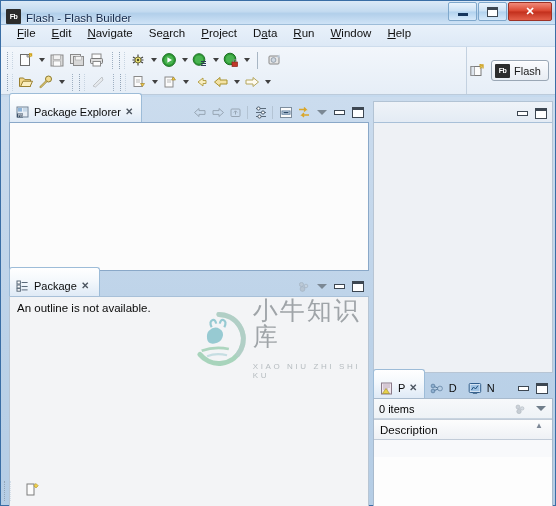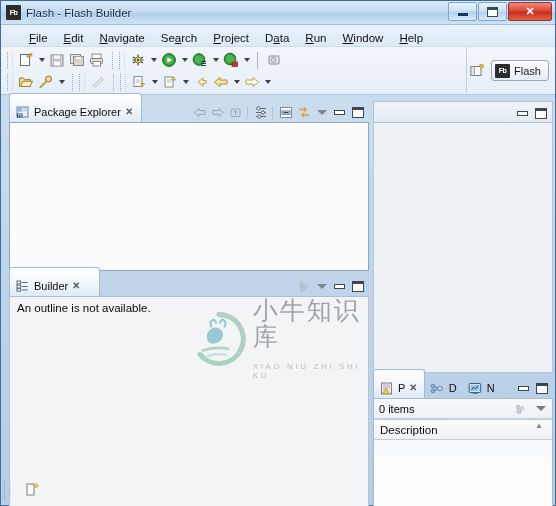--- a/index.html
+++ b/index.html
@@ -13,21 +13,21 @@
     position:absolute;left:0;top:0;width:556px;height:506px;
     box-sizing:border-box;
     border:1px solid #3a6ea5;
     background:linear-gradient(180deg,#cfe0f2 0%,#b9d2ea 40%,#a9c7e4 100%);
   }
   
   .titlebar{
     position:relative;height:23px;
     background:linear-gradient(180deg,#dbe9f7 0%,#c4dbf0 45%,#b2cfea 55%,#cfe3f6 100%);
     border-bottom:1px solid #9dbcd8;
-    display:flex;align-items:center;
+    display:flex;align-items:flex-end;
   }
   .title-ico{
     width:15px;height:15px;margin-left:5px;margin-right:5px;
     background:#2c2c2c;color:#fff;font-size:7px;font-weight:bold;
     display:flex;align-items:center;justify-content:center;
     border-radius:1px;letter-spacing:-0.5px;
   }
   .title-text{
     font-size:11.5px;color:#13284a;
     text-shadow:0 1px 1px rgba(255,255,255,0.85);
@@ -43,22 +43,22 @@
   }
   .win-btn.close{
     width:42px;
     border:1px solid #9d3226;
     background:linear-gradient(180deg,#f08a7a 0%,#d9452f 48%,#c22f1c 52%,#e4604a 100%);
     color:#fff;font-weight:bold;font-size:11px;
   }
   .glyph-min{display:block;width:10px;height:3px;background:#17365d;margin-top:6px;}
   
   .menubar{
-    height:21px;display:flex;align-items:flex-end;
-    padding-left:20px;
+    height:21px;display:flex;align-items:flex-start;
+    padding-left:8px;
     background:linear-gradient(180deg,#e9f1fa 0%,#dde9f6 100%);
     border-bottom:1px solid #cddcec;
   }
   .menu-item{
     padding:2px 8px;font-size:11.5px;color:#101010;white-space:nowrap;
   }
   .menu-item u{text-decoration:underline;}
   
   .toolbar{
     background:linear-gradient(180deg,#f2f6fb 0%,#e6eef7 100%);
@@ -513,21 +513,21 @@
       <div class="viewtabs">
         <div class="vtab active" style="min-width:78px;">
           <span class="tabicon">
             <svg width="13" height="12" viewBox="0 0 13 12">
               <rect x="1" y="1" width="3.4" height="3" fill="#fff" stroke="#5a6a7a"></rect>
               <rect x="1" y="5" width="3.4" height="3" fill="#fff" stroke="#5a6a7a"></rect>
               <rect x="1" y="8.6" width="3.4" height="2.6" fill="#fff" stroke="#5a6a7a"></rect>
               <path d="M5.6 2.5 h6 M5.6 6.5 h6 M5.6 9.9 h6" stroke="#5a6a7a" stroke-width="1"></path>
             </svg>
           </span>
-          <span>Builder</span>
+          <span>Package</span>
           <span class="close-x">✕</span>
         </div>
         <div class="tabtools">
           <div class="tool">
             <svg width="14" height="13" viewBox="0 0 14 13" opacity=".6">
               <circle cx="4.5" cy="4.5" r="2.1" fill="#b9c2cb" stroke="#8a949e" stroke-width=".6"></circle>
               <circle cx="9" cy="6" r="1.8" fill="#c9d1d9" stroke="#8a949e" stroke-width=".6"></circle>
               <circle cx="5.5" cy="9" r="2.4" fill="#b3bcc5" stroke="#8a949e" stroke-width=".6"></circle>
             </svg>
           </div>

